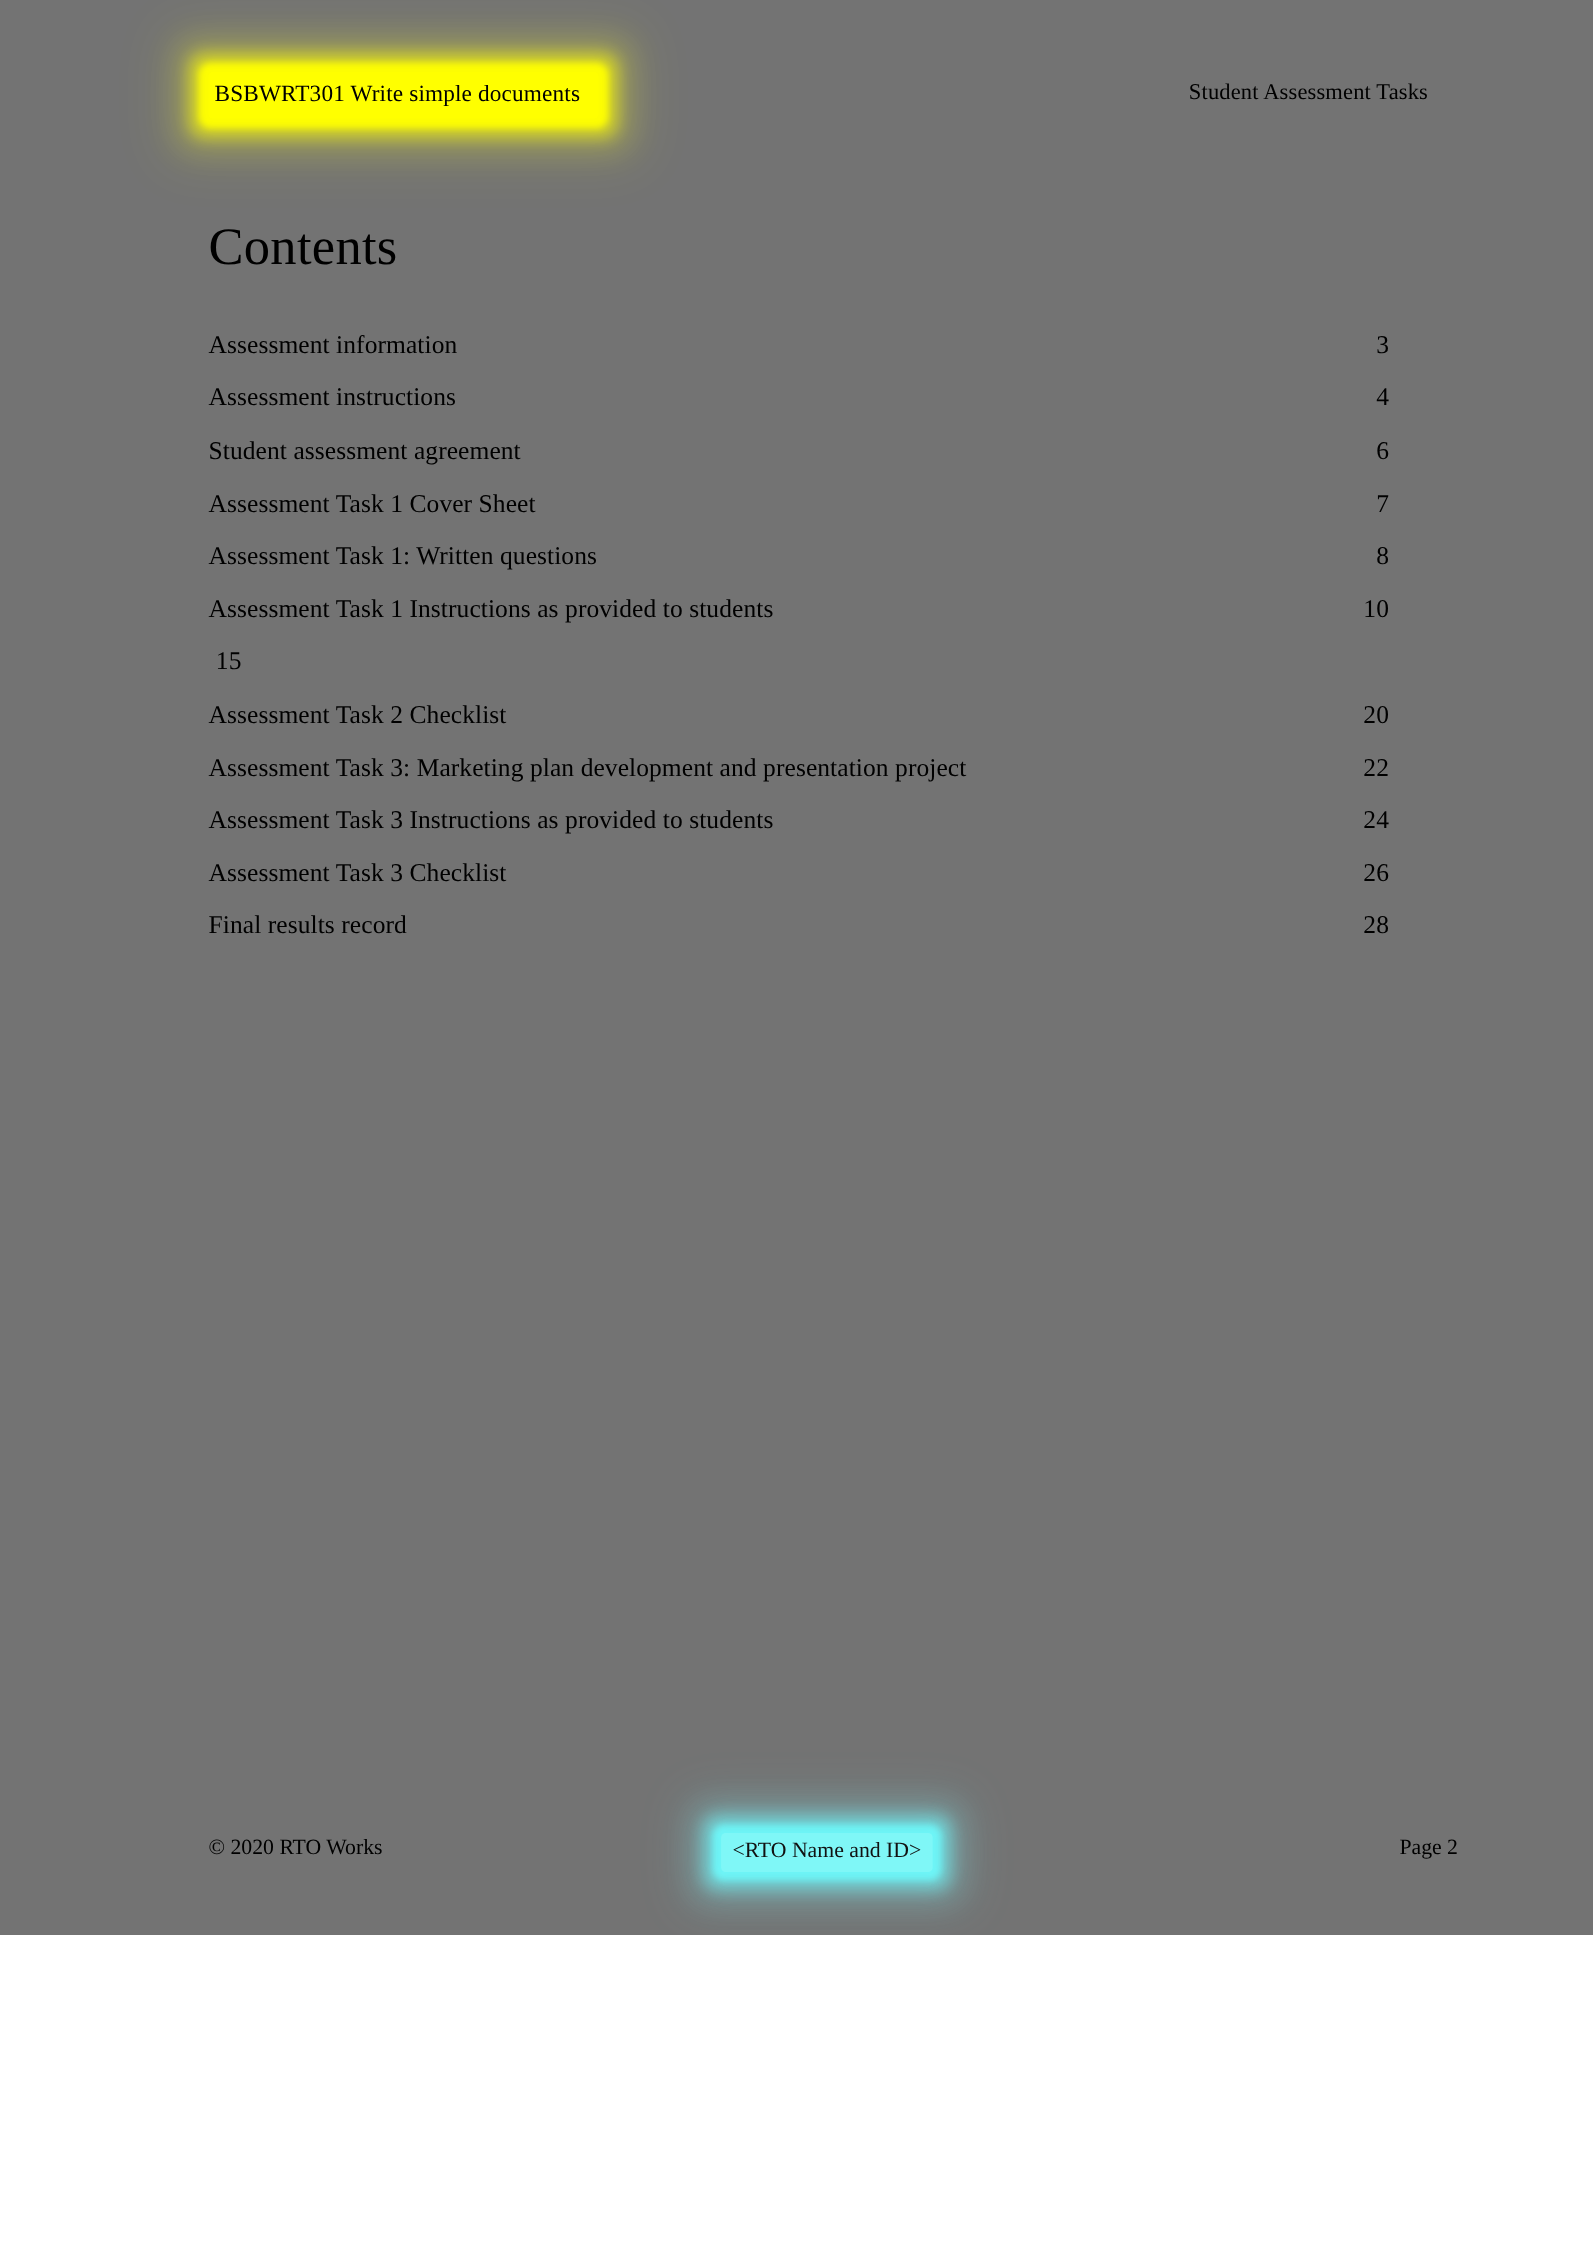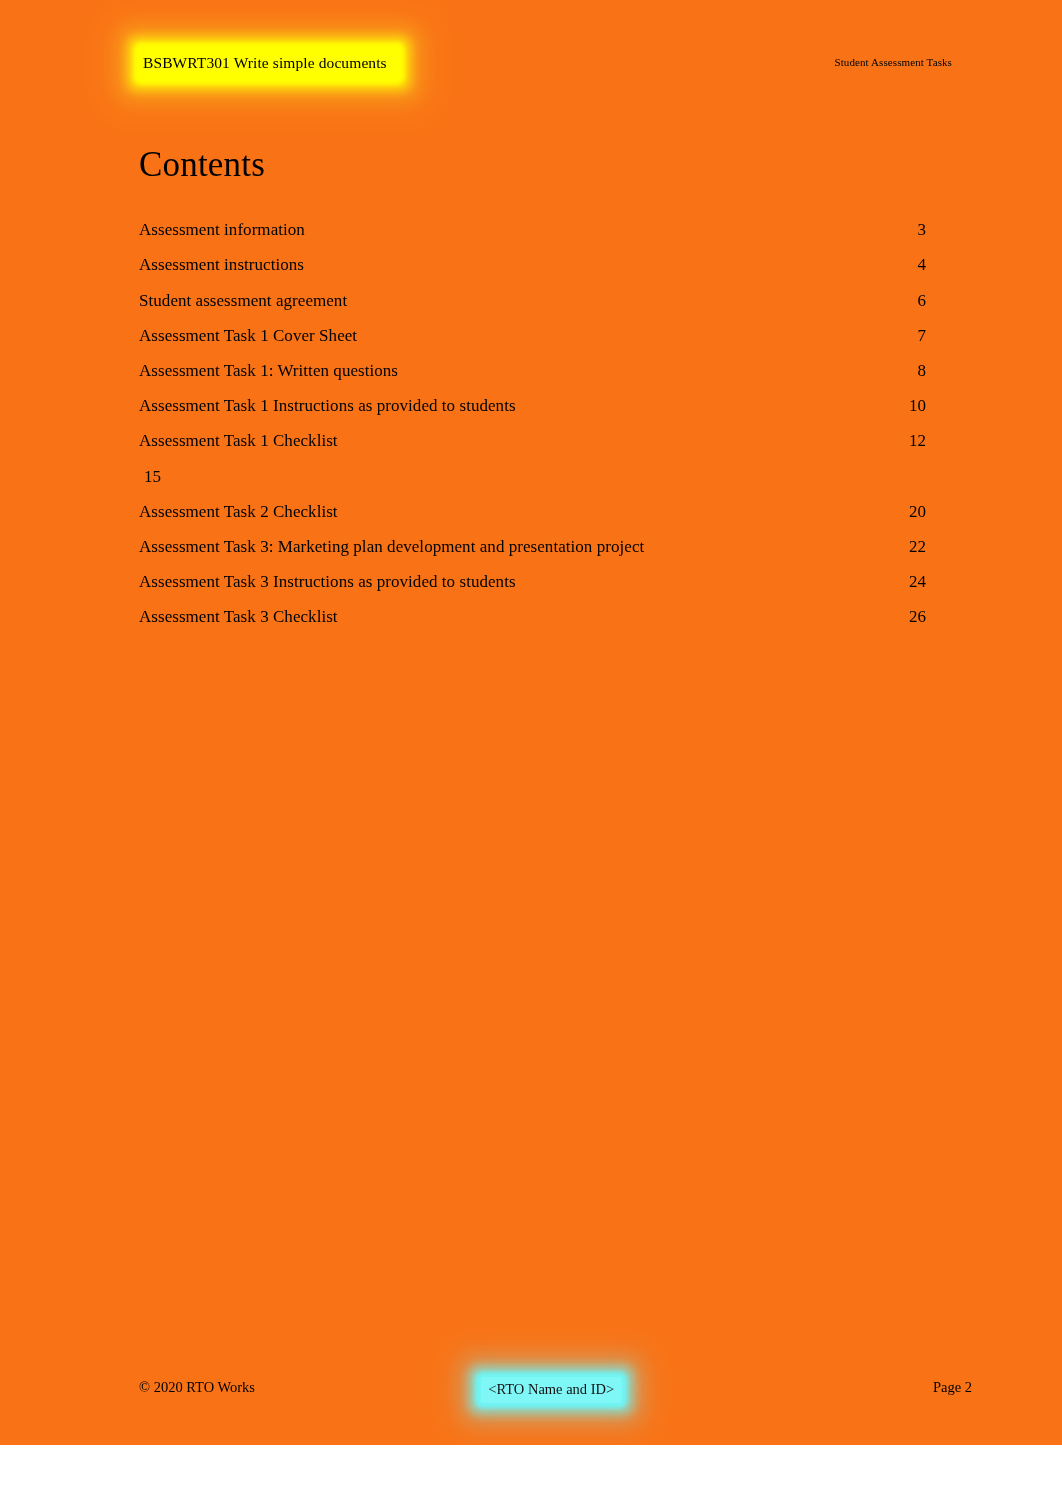--- a/index.html
+++ b/index.html
@@ -10,22 +10,22 @@
   }
 
   body {
     font-family: "Liberation Serif", "DejaVu Serif", serif;
     color: #000000;
   }
 
   .page {
     position: relative;
     width: 1062px;
-    height: 1445px;
-    background: #f97316;
+    height: 1290px;
+    background: #737373;
     overflow: hidden;
     box-sizing: border-box;
   }
 
   
   .page-header {
     position: absolute;
     top: 48px;
     left: 139px;
     right: 110px;
@@ -52,21 +52,21 @@
       0 0 4px 6px rgba(255,255,0,0.95),
       0 0 10px 12px rgba(255,255,0,0.58),
       0 0 20px 20px rgba(255,255,30,0.26),
       0 0 34px 30px rgba(255,255,60,0.10);
   }
 
   .header-right {
     position: absolute;
     right: 0;
     top: 4px;
-    font-size: 11px;
+    font-size: 15px;
     line-height: 20px;
     letter-spacing: 0.1px;
     white-space: nowrap;
   }
 
   
   .content {
     position: absolute;
     top: 143px;
     left: 139px;
@@ -194,41 +194,41 @@
       </li>
       <li class="toc-row">
         <span class="toc-title">Assessment Task 1: Written questions</span>
         <span class="toc-page">8</span>
       </li>
       <li class="toc-row">
         <span class="toc-title">Assessment Task 1 Instructions as provided to students</span>
         <span class="toc-page">10</span>
       </li>
       <li class="toc-row">
-        <span class="toc-title">Assessment Task 1 Checklist</span>
-        <span class="toc-page">12</span>
-      </li>
-      <li class="toc-row">
         <span class="toc-page">15</span>
       </li>
       <li class="toc-row">
         <span class="toc-title">Assessment Task 2 Checklist</span>
         <span class="toc-page">20</span>
       </li>
       <li class="toc-row">
         <span class="toc-title">Assessment Task 3: Marketing plan development and presentation project</span>
         <span class="toc-page">22</span>
       </li>
       <li class="toc-row">
         <span class="toc-title">Assessment Task 3 Instructions as provided to students</span>
         <span class="toc-page">24</span>
       </li>
       <li class="toc-row">
         <span class="toc-title">Assessment Task 3 Checklist</span>
         <span class="toc-page">26</span>
+      </li>
+      <li class="toc-row">
+        <span class="toc-title">Final results record</span>
+        <span class="toc-page">28</span>
       </li>
     </ul>
   </div>
 
   <div class="page-footer">
     <span class="footer-left">© 2020 RTO Works</span>
     <span class="footer-center-wrap">
       <span class="footer-center">&lt;RTO Name and ID&gt;</span>
     </span>
     <span class="footer-right">Page 2</span>

